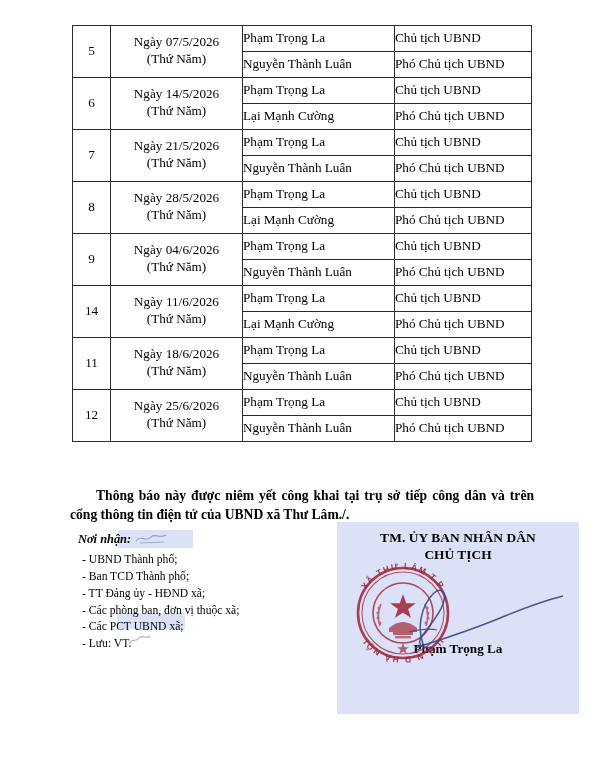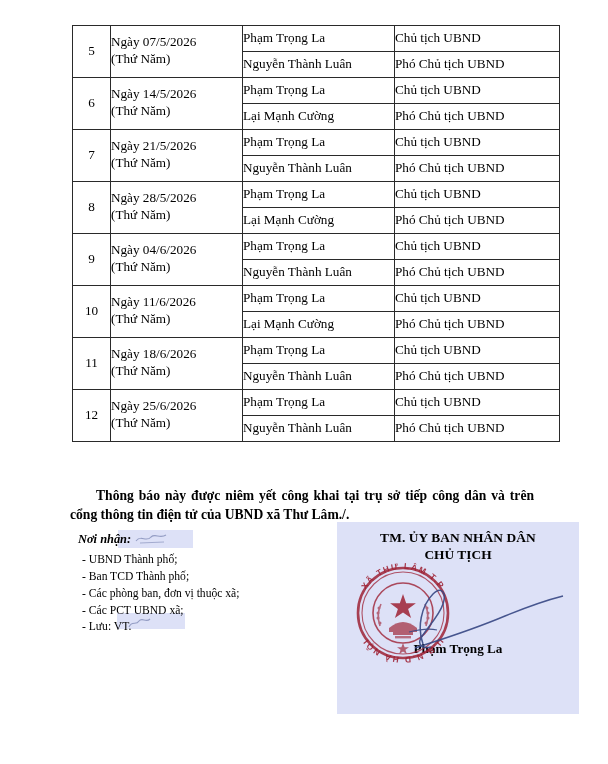--- a/index.html
+++ b/index.html
@@ -48,23 +48,23 @@
   .sched-table td {
     border: 1px solid #2a2a2a;
     font-size: 13.2px;
     line-height: 1.28;
     padding: 2px 0 3px 0;
     vertical-align: middle;
     height: 26px;
     box-sizing: border-box;
   }
   .col-no   { width: 38px;  text-align: center; }
-  .col-date { width: 132px; text-align: left; }
+  .col-date { width: 132px; text-align: center; }
   .col-name { width: 152px; text-align: left; padding-left: 6px; }
-  .col-role { width: 165px; text-align: left; padding-left: 7px; }
+  .col-role { width: 137px; text-align: left; padding-left: 7px; }
 
   .date-cell .d1 { display: block; }
   .date-cell .d2 { display: block; }
 
   
   .body-para {
     position: absolute;
     left: 70px;
     top: 486px;
     width: 464px;
@@ -219,21 +219,21 @@
             <span class="d2">(Thứ Năm)</span>
           </td>
           <td class="col-name">Phạm Trọng La</td>
           <td class="col-role">Chủ tịch UBND</td>
         </tr>
         <tr>
           <td class="col-name">Nguyễn Thành Luân</td>
           <td class="col-role">Phó Chủ tịch UBND</td>
         </tr>
         <tr>
-          <td class="col-no" rowspan="2">10</td>
+          <td class="col-no" rowspan="2">14</td>
           <td class="col-date date-cell" rowspan="2">
             <span class="d1">Ngày 11/6/2026</span>
             <span class="d2">(Thứ Năm)</span>
           </td>
           <td class="col-name">Phạm Trọng La</td>
           <td class="col-role">Chủ tịch UBND</td>
         </tr>
         <tr>
           <td class="col-name">Lại Mạnh Cường</td>
           <td class="col-role">Phó Chủ tịch UBND</td>
@@ -273,20 +273,21 @@
     <div class="rc-title">
       <span>Nơi nhận:</span>
       <svg class="scribble" id="scribble-noinhan" width="34" height="14" viewBox="0 0 34 14">
         <path d="M2 10 C7 3, 12 12, 17 6 C21 2, 26 8, 32 4" fill="none" stroke="#3a4a86" stroke-width="1.1"></path>
         <path d="M6 12 L30 11" fill="none" stroke="#3a4a86" stroke-width="0.8"></path>
       </svg>
     </div>
     <ul id="recipients-list">
         <li>- UBND Thành phố;</li>
         <li>- Ban TCD Thành phố;</li>
+        <li>- TT Đảng ủy - HĐND xã;</li>
         <li>- Các phòng ban, đơn vị thuộc xã;</li>
         <li>- Các PCT UBND xã;</li>
         <li style="position: relative;">- Lưu: VT.<svg class="scribble" id="scribble-luu" width="26" height="14" viewBox="0 0 26 14">
             <path d="M3 11 C6 4, 10 10, 13 5 C16 1, 20 7, 24 3" fill="none" stroke="#3a4a86" stroke-width="1.1"></path>
           </svg></li>
       </ul>
   </div>
 
   <div class="signature">
     <div class="sig-org">TM. ỦY BAN NHÂN DÂN</div>

